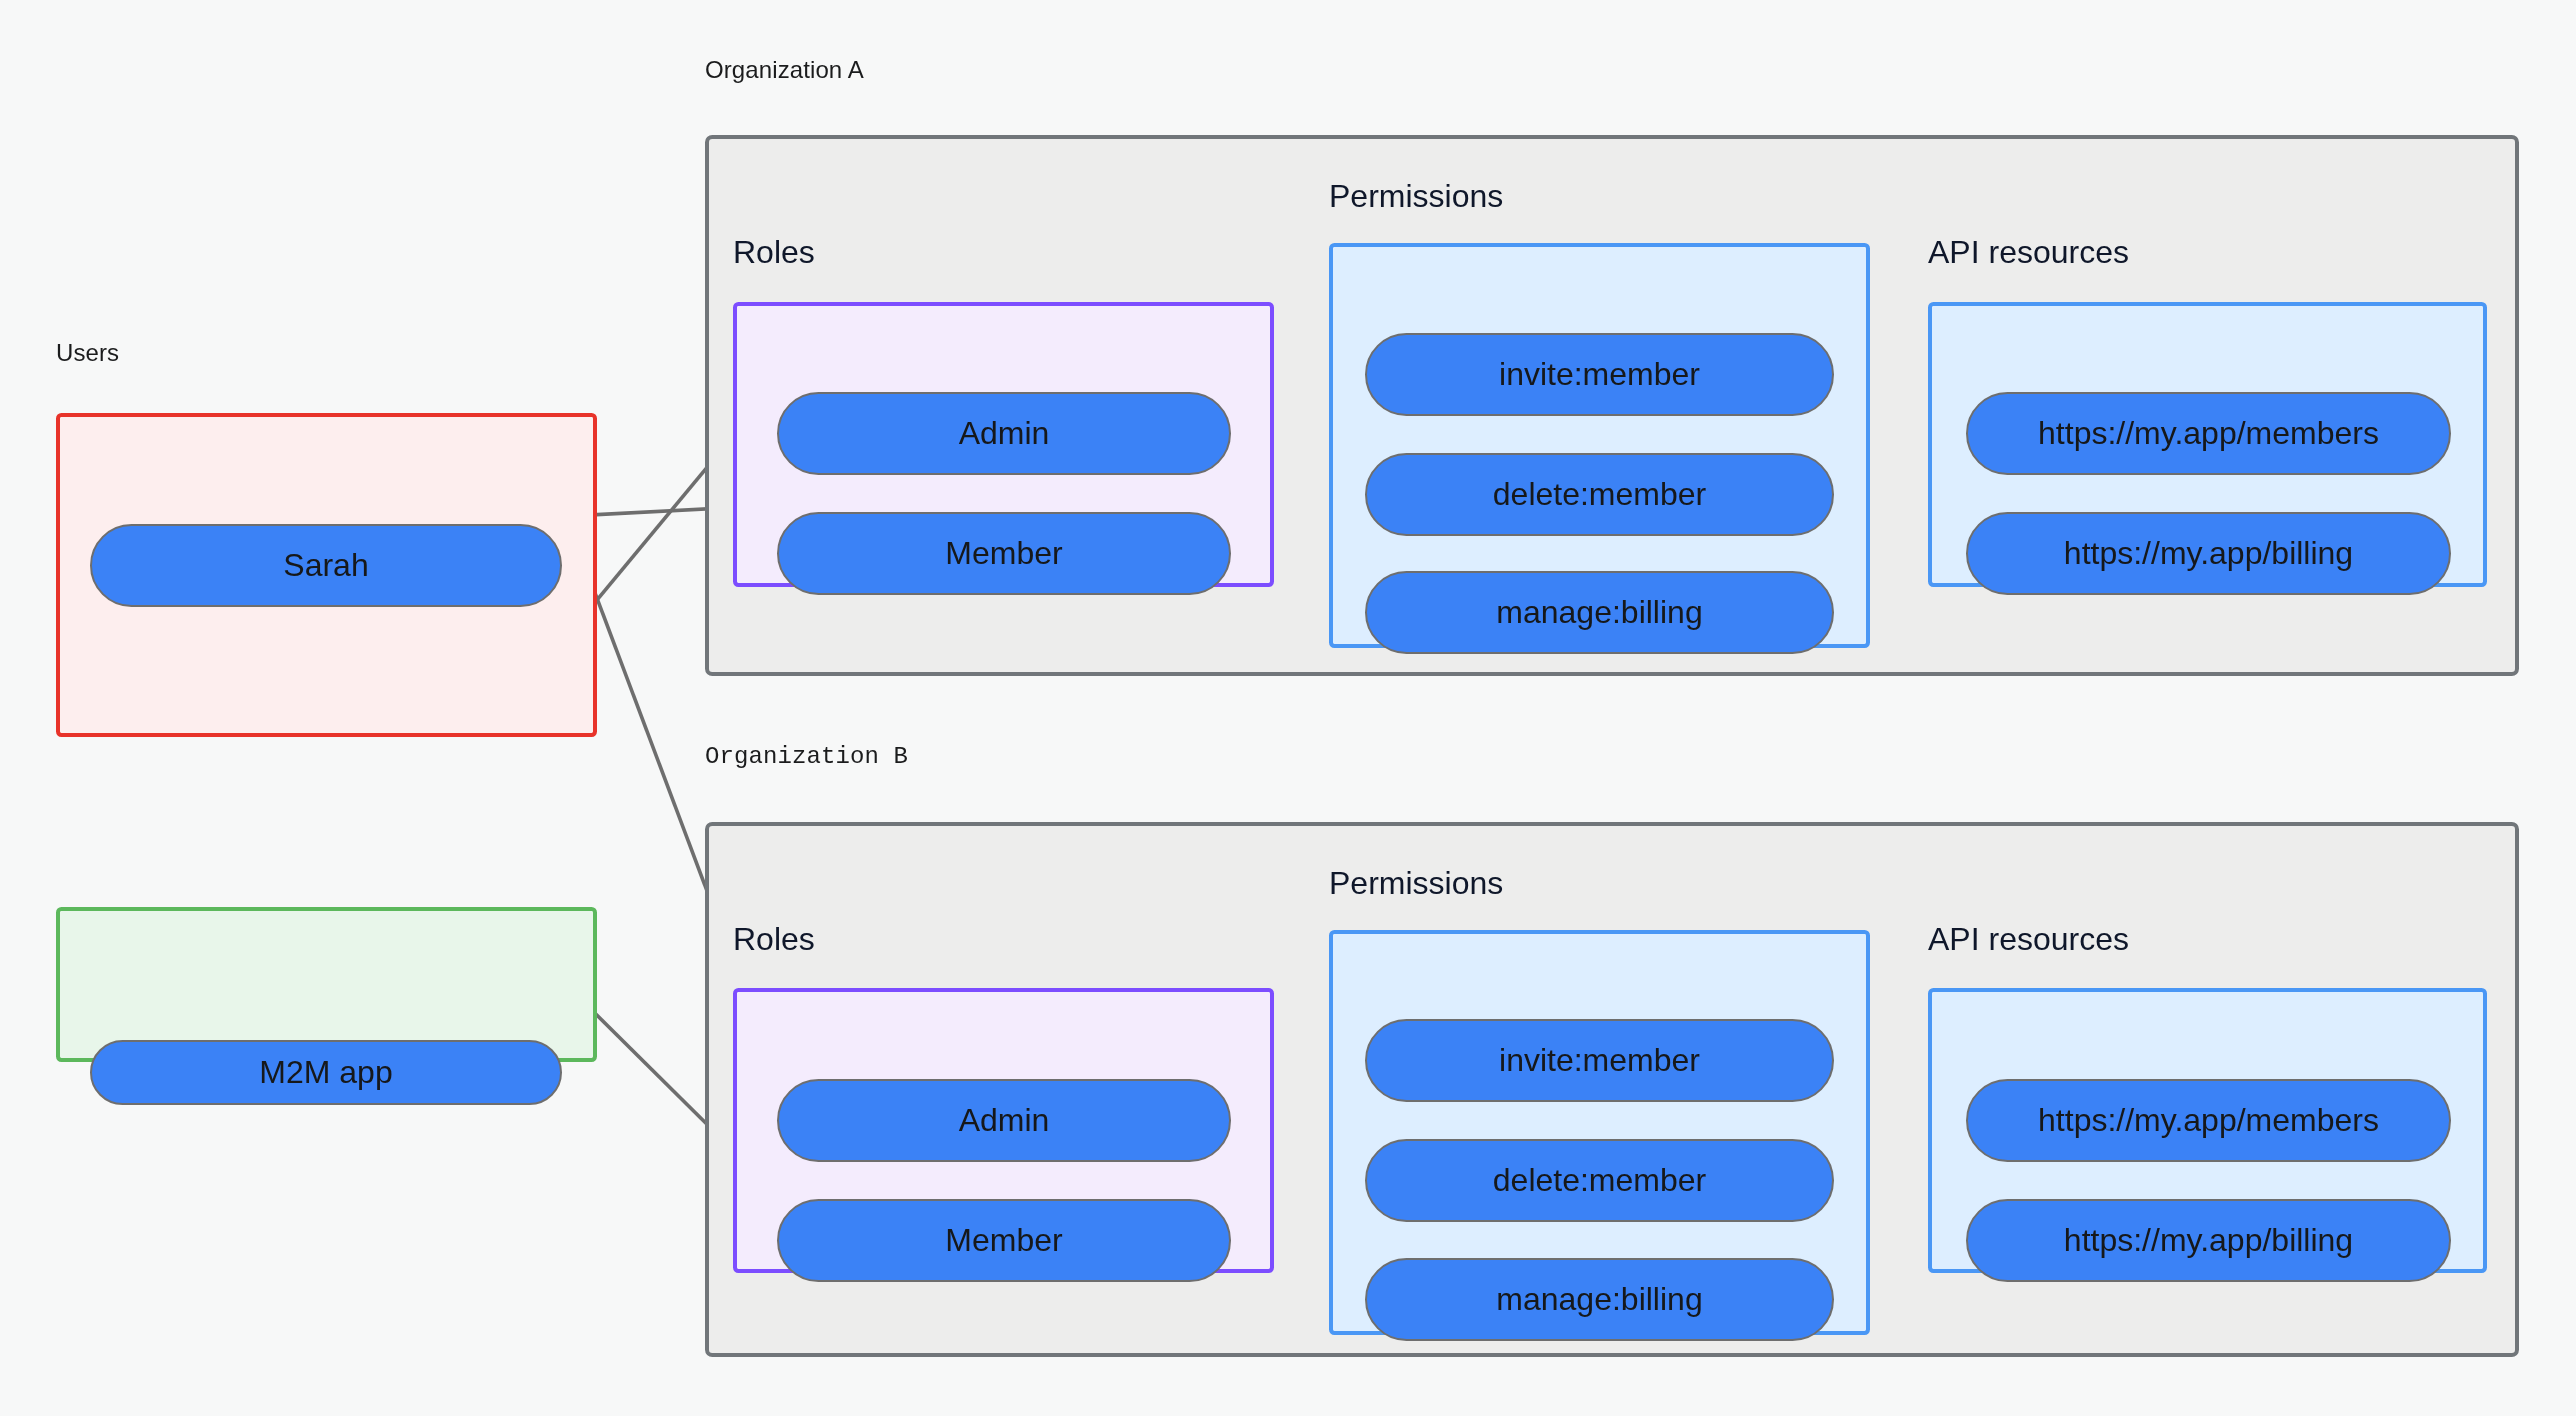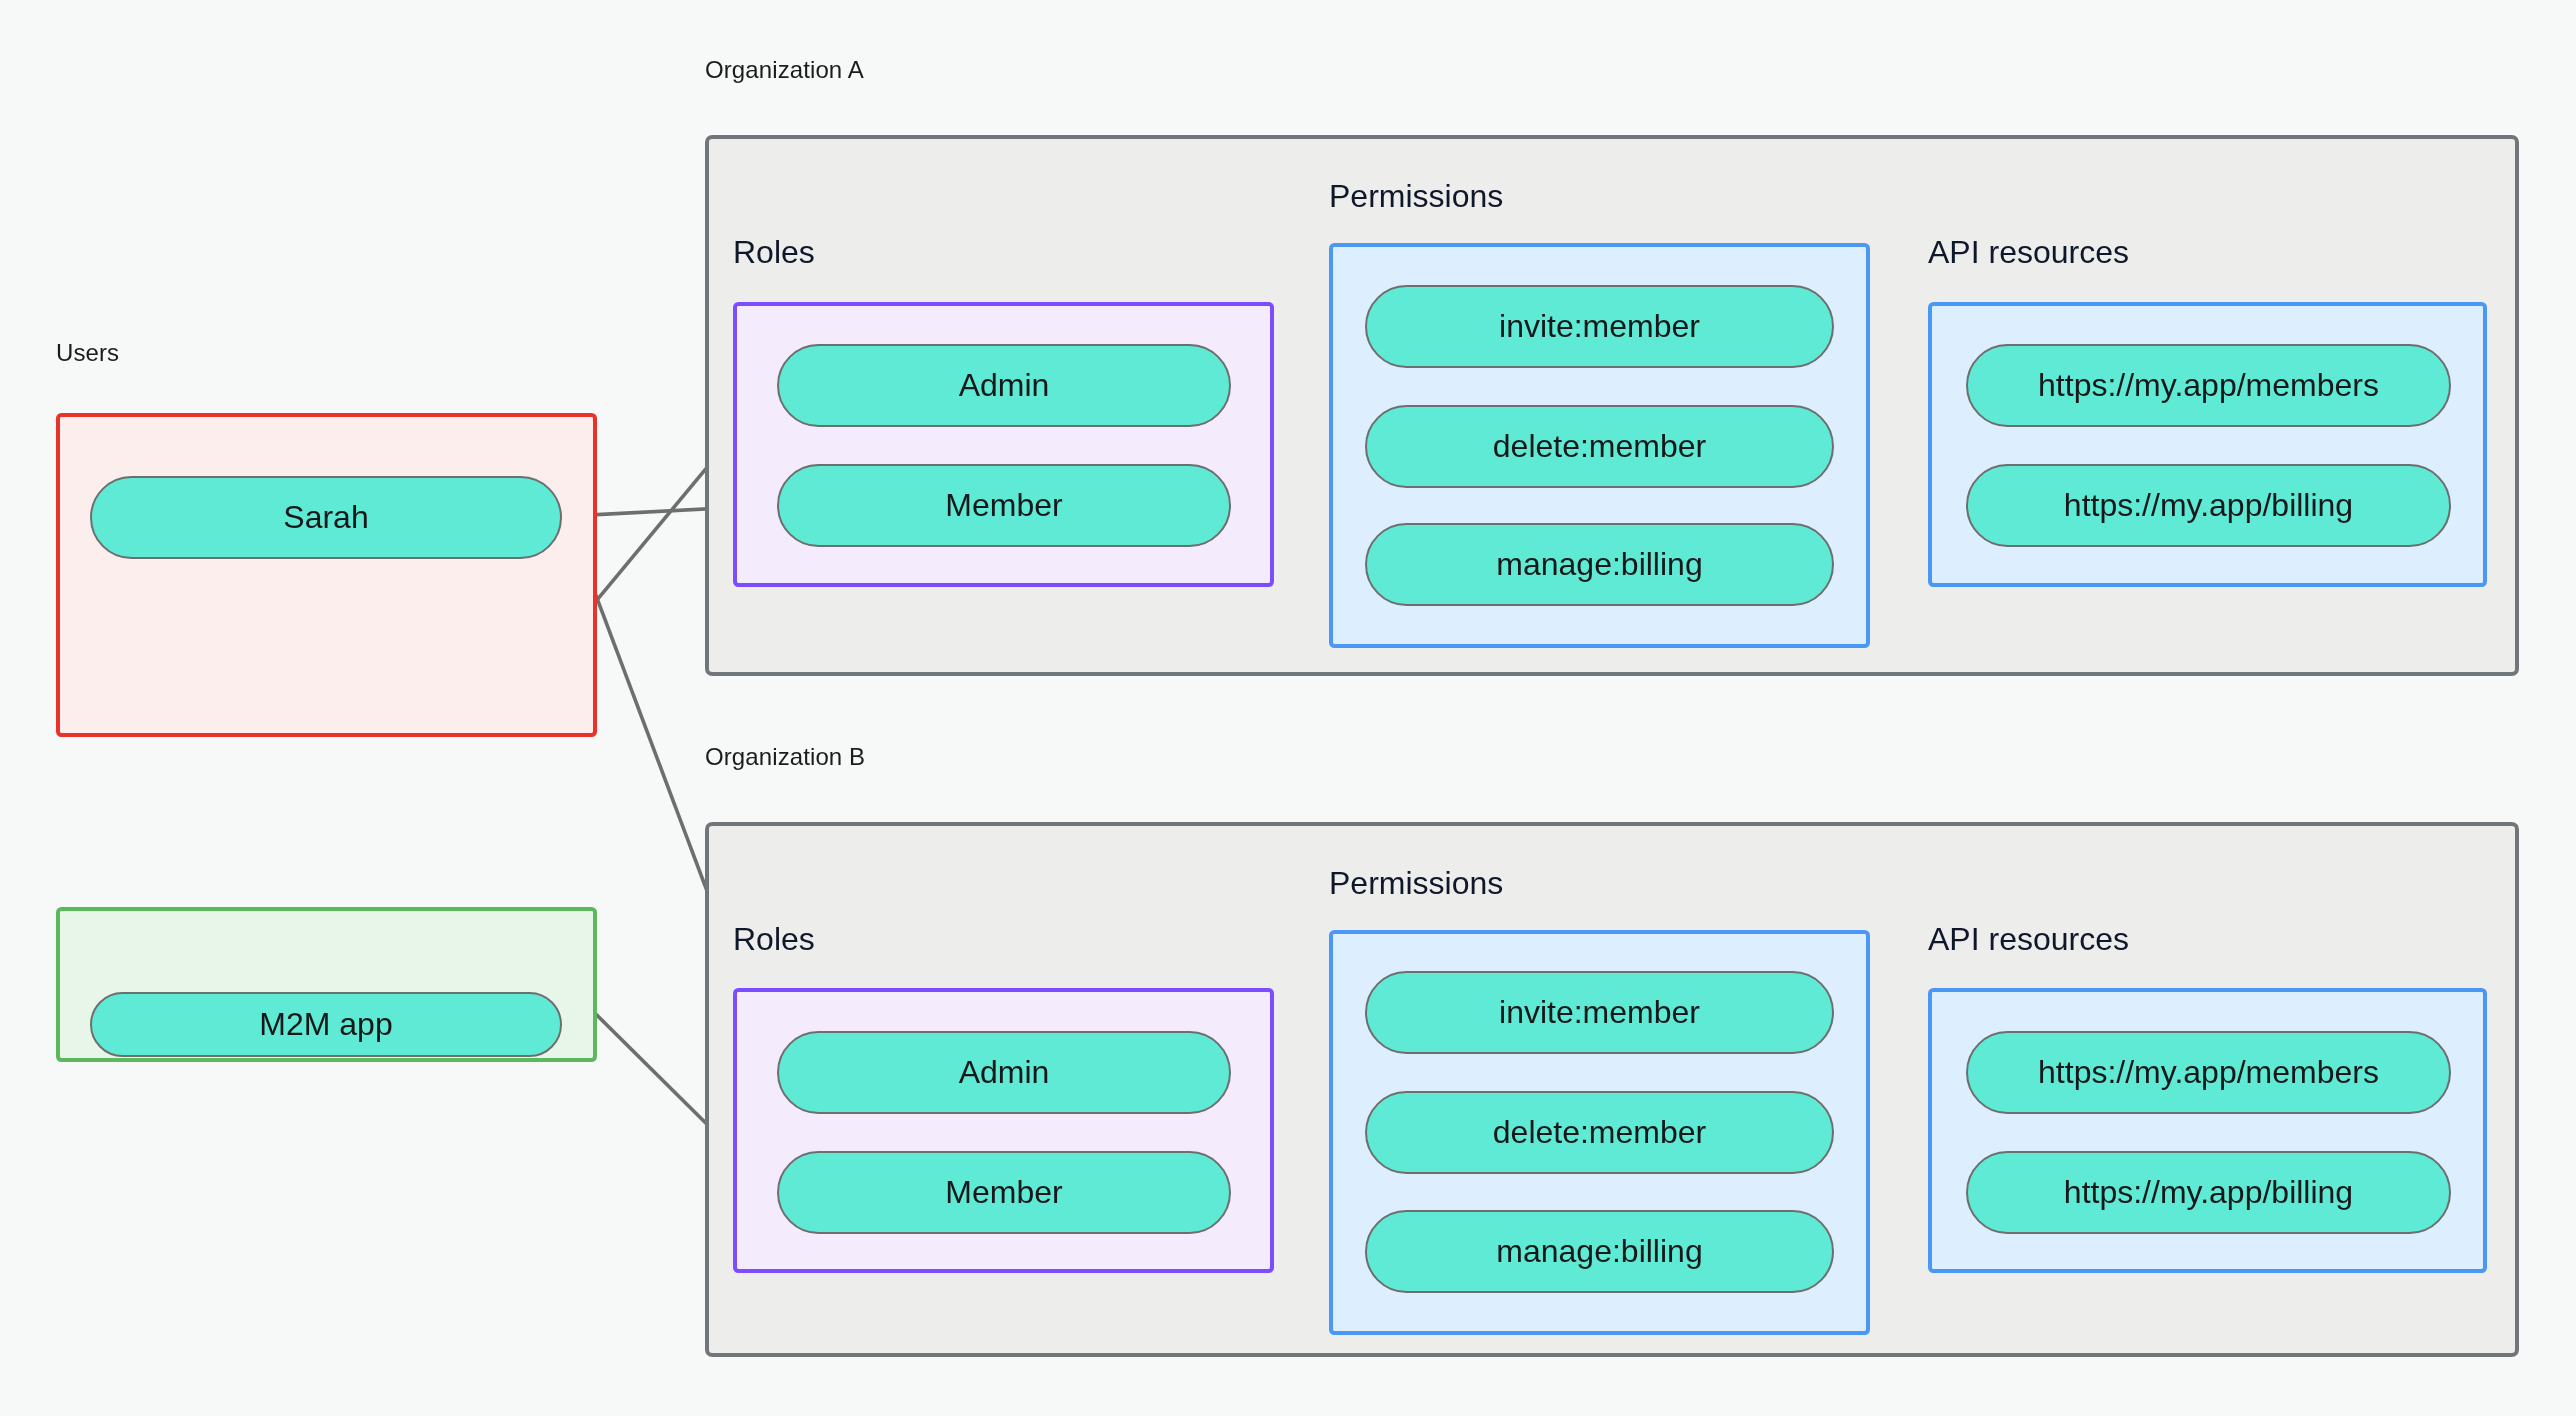--- a/index.html
+++ b/index.html
@@ -68,30 +68,31 @@
     border-radius: 5.4px;
   }
   .box-blue {
     background: #ddeeff;
     border: 4.5px solid #4a97f5;
     border-radius: 5.4px;
   }
   .pill {
     position: absolute;
     box-sizing: border-box;
-    background: #5eead4;
+    background: #3b82f6;
     border: 2.7px solid #6e6e6e;
     border-radius: 900px;
     display: flex;
     align-items: center;
     justify-content: center;
     font-size: 32px;
     color: #16181a;
     z-index: 4;
     white-space: nowrap;
+    margin-top: 48px;
   }
   .pill-label { pointer-events: none; }
 </style>
 </head>
 <body>
 
 <div id="canvas">
 
   <svg class="edges" viewBox="0 0 2859 1572" width="2576" height="1416">
     <g stroke="#6e6e6e" stroke-width="4" fill="none">
@@ -195,21 +196,21 @@
 
   <div class="sub-title" style="left:1928px; top:234px;">API resources</div>
   <div class="box box-blue" style="left:1928px; top:302px; width:559px; height:285px;"></div>
   <div class="pill" style="left:1966px; top:344px; width:485px; height:83px;">
     <span class="pill-label">https://my.app/members</span>
   </div>
   <div class="pill" style="left:1966px; top:464px; width:485px; height:83px;">
     <span class="pill-label">https://my.app/billing</span>
   </div>
 
-  <div class="grp-title" style="left:705px; top:743px;">Organization B</div>
+  <div class="grp-title" style="left:705px; top:743px;font-family:Liberation Mono, monospace;">Organization B</div>
 
   <div class="box box-org" style="left:705px; top:822px; width:1814px; height:535px;"></div>
 
   <div class="sub-title" style="left:733px; top:921px;">Roles</div>
   <div class="box box-roles" style="left:733px; top:988px; width:541px; height:285px;"></div>
   <div class="pill" style="left:777px; top:1031px; width:454px; height:83px;">
     <span class="pill-label">Admin</span>
   </div>
   <div class="pill" style="left:777px; top:1151px; width:454px; height:83px;">
     <span class="pill-label">Member</span>

